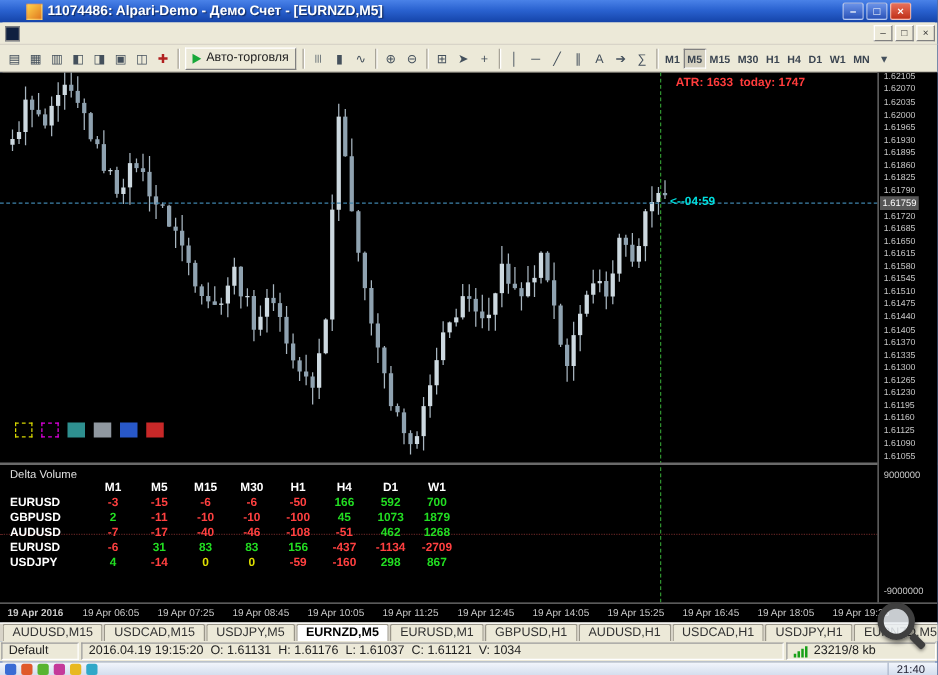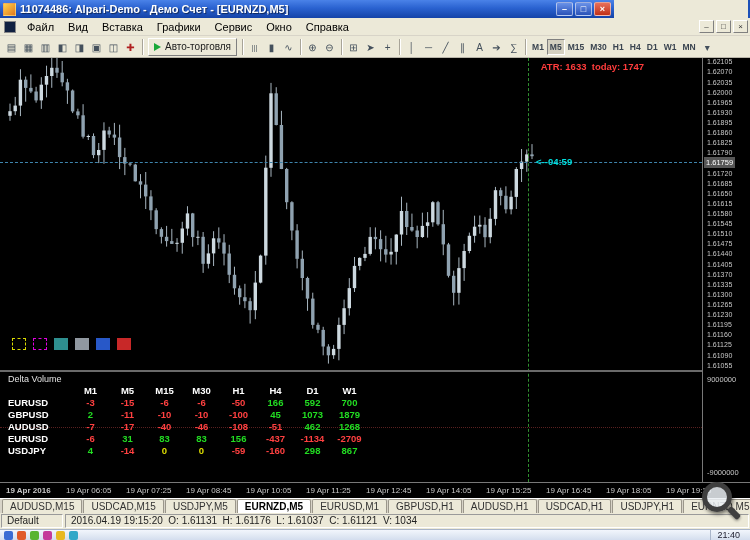--- a/index.html
+++ b/index.html
@@ -1,23 +1,23 @@
 <!DOCTYPE html>
 <html><head>
 <meta charset="utf-8">
 <style>
   * { margin:0; padding:0; box-sizing:border-box; }
   body { font-family:"Liberation Sans", sans-serif; background:#444; }
   .app { position:relative; width:750px; height:540px; overflow:hidden; background:#ece9d8;
          box-shadow: inset 2px 0 #1c50b8, inset -2px 0 #1c50b8; }
 
   
-  .titlebar { position:absolute; top:0; left:0; width:614px; height:18px;
+  .titlebar { position:absolute; top:0; left:0; width:750px; height:18px;
     background:linear-gradient(180deg,#4a82e8 0%,#2a62d0 45%,#1443a8 100%);
-    display:flex; align-items:center; color:#fff; font-size:11px; font-weight:bold; padding:0 3px; }
+    display:flex; align-items:center; color:#fff; font-size:11px; font-weight:bold; padding:0 21px; }
   .titlebar .app-icon { width:13px; height:13px; margin-right:4px;
     background:linear-gradient(135deg,#ffd24a,#e07820); border:1px solid #fff3; flex:none; }
   .titlebar .title-text { flex:1; white-space:nowrap; overflow:hidden; text-shadow:1px 1px 1px #0008; }
   .winbtn { width:17px; height:14px; margin-left:2px; font-size:9px; line-height:12px; text-align:center;
     color:#fff; border:1px solid #fff8; border-radius:2px; flex:none;
     background:linear-gradient(180deg,#6a92e8,#2a52b8); }
   .winbtn.close { background:linear-gradient(180deg,#e8705a,#c03018); }
 
   
   .menubar { position:absolute; top:18px; left:0; width:750px; height:18px; background:#ece9d8;
@@ -118,29 +118,20 @@
   <div class="titlebar">
     <div class="app-icon"></div>
     <div class="title-text">11074486: Alpari-Demo - Демо Счет - [EURNZD,M5]</div>
     <div class="winbtn">–</div>
     <div class="winbtn">□</div>
     <div class="winbtn close">×</div>
   </div>
 
   <div class="menubar">
     <div class="child-icon"></div>
-    <div id="menu-items" style="display:flex;">
-        <div class="menu-item">Файл</div>
-        <div class="menu-item">Вид</div>
-        <div class="menu-item">Вставка</div>
-        <div class="menu-item">Графики</div>
-        <div class="menu-item">Сервис</div>
-        <div class="menu-item">Окно</div>
-        <div class="menu-item">Справка</div>
-      </div>
     <div class="menu-spacer"></div>
     <div id="mdi-buttons" style="display:flex;">
         <div class="mdibtn">–</div>
         <div class="mdibtn">□</div>
         <div class="mdibtn">×</div>
       </div>
   </div>
 
   <div class="toolbar">
     <div id="toolbar-icons-a" style="display:flex;align-items:center;">
@@ -559,20 +550,26 @@
         <div class="tab">AUDUSD,H1</div>
         <div class="tab">USDCAD,H1</div>
         <div class="tab">USDJPY,H1</div>
         <div class="tab">EURNZD,M5</div>
       </div>
   </div>
 
   <div class="statusbar">
     <div class="sb-cell sb-profile">Default</div>
     <div class="sb-cell sb-quote">2016.04.19 19:15:20  O: 1.61131  H: 1.61176  L: 1.61037  C: 1.61121  V: 1034</div>
+    <div class="sb-cell sb-conn">
+      <span class="conn-bars">
+        <span style="height:3px"></span><span style="height:5px"></span><span style="height:7px"></span><span style="height:9px"></span>
+      </span>
+      <span>23219/8 kb</span>
+    </div>
   </div>
 
   <div class="taskbar">
     <div id="taskbar-icons" style="display:flex;align-items:center;">
         <div class="tb-icon" style="background: rgb(58, 108, 212);"></div>
         <div class="tb-icon" style="background: rgb(224, 90, 42);"></div>
         <div class="tb-icon" style="background: rgb(88, 180, 48);"></div>
         <div class="tb-icon" style="background: rgb(196, 58, 154);"></div>
         <div class="tb-icon" style="background: rgb(232, 184, 32);"></div>
         <div class="tb-icon" style="background: rgb(48, 168, 200);"></div>

